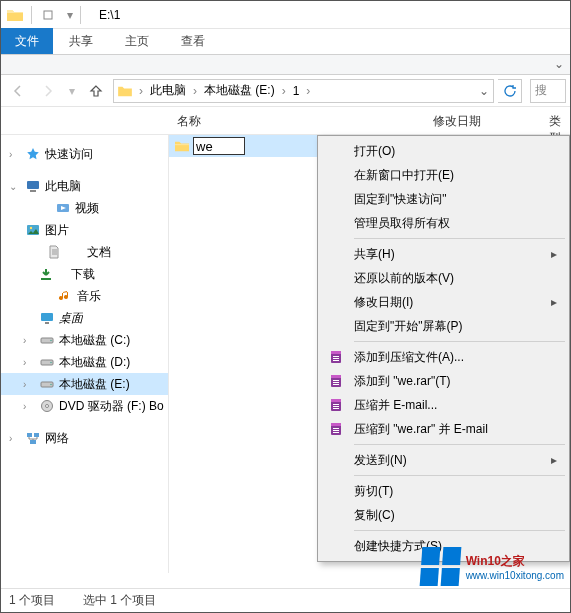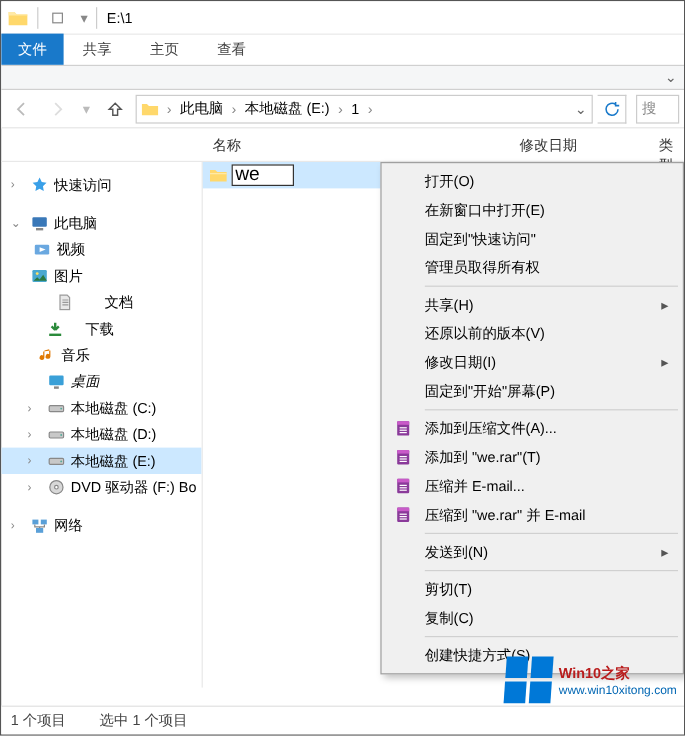--- a/index.html
+++ b/index.html
@@ -1,21 +1,21 @@
 <!DOCTYPE html>
 <html><head>
 <meta charset="utf-8">
 <style>
 *{box-sizing:border-box;margin:0;padding:0;font-family:"Microsoft YaHei","Segoe UI",sans-serif;font-size:12px}
 body{width:571px;height:613px;background:#fff;position:relative;overflow:hidden;border:1px solid #555}
 .titlebar{height:28px;background:#fff;display:flex;align-items:center;border-bottom:1px solid #e5e5e5}
 .titlebar .tico{width:28px;height:28px;display:flex;align-items:center;justify-content:center}
 .titlebar .sep{width:1px;height:18px;background:#ccc;margin:0 2px}
 .folder-ico{width:16px;height:14px}
-.title-text{margin-left:6px;color:#000}
+.title-text{margin-left:16px;color:#000}
 .ribbon-tabs{height:26px;background:#fff;display:flex;align-items:flex-end;border-bottom:1px solid #d0d0d0}
 .file-tab{background:#1979ca;color:#fff;padding:5px 14px;height:26px;display:flex;align-items:center}
 .rtab{padding:5px 16px;color:#444;height:26px;display:flex;align-items:center}
 .ribbon-body{height:20px;background:#f5f6f7;border-bottom:1px solid #d0d0d0;position:relative}
 .ribbon-expand{position:absolute;right:6px;top:2px;color:#666}
 .addrbar{height:32px;background:#fff;display:flex;align-items:center;padding:3px 4px;gap:4px;border-bottom:1px solid #e5e5e5}
 .navbtn{width:26px;height:26px;display:flex;align-items:center;justify-content:center;color:#999}
 .navbtn.enabled{color:#555}
 .bcrumb{flex:1;height:24px;border:1px solid #ccc;display:flex;align-items:center;background:#fff}
 .bcrumb .bico{width:22px;display:flex;align-items:center;justify-content:center}
@@ -36,21 +36,21 @@
 .nav-item.sel{background:#cce8ff}
 .nav-item .exp{width:12px;color:#888;font-size:10px}
 .nav-item .nico{width:16px;height:16px;display:flex;align-items:center;justify-content:center}
 .nav-item .lbl{white-space:nowrap;overflow:hidden}
 .nav-group-gap{height:10px}
 .filepane{flex:1;position:relative}
 .row{display:flex;align-items:center;height:22px}
 .row.sel{background:#cce8ff}
 .row .fico{width:20px;display:flex;justify-content:center;padding-left:6px}
 .row .fname{flex:0 0 236px;padding-left:4px}
-.row .fname input{border:1px solid #333;background:#fff;width:52px;height:18px;font-size:16px;padding:0 2px}
+.row .fname input{border:1px solid #333;background:#fff;width:52px;height:18px;font-size:13px;padding:0 2px}
 .row .fdate{flex:0 0 116px;color:#555}
 .row .ftype{flex:1;color:#555}
 .statusbar{position:absolute;bottom:0;left:0;right:0;height:24px;border-top:1px solid #e0e0e0;display:flex;align-items:center;padding:0 8px;gap:28px;color:#444;background:#fff}
 .ctxmenu{position:absolute;left:316px;top:134px;width:253px;background:#f0f0f0;border:1px solid #a0a0a0;box-shadow:3px 3px 6px rgba(0,0,0,.25);padding:3px 2px}
 .ctxmenu .mi{height:24px;display:flex;align-items:center;padding-left:34px;padding-right:10px;color:#000;position:relative}
 .ctxmenu .mi .arrow{margin-left:auto;color:#555}
 .ctxmenu .mi .mico{position:absolute;left:8px;width:16px;height:16px;display:flex;align-items:center;justify-content:center}
 .ctxmenu .msep{height:1px;background:#d0d0d0;margin:3px 2px 3px 34px}
 .watermark{position:absolute;right:6px;bottom:26px;display:flex;align-items:center;gap:6px;pointer-events:none}
 .winlogo{display:grid;grid-template-columns:18px 18px;grid-template-rows:18px 18px;gap:3px;transform:skewX(-4deg)}
@@ -157,21 +157,21 @@
       <span class="exp">⌄</span>
       <span class="nico">
           <svg width="14" height="14" viewBox="0 0 14 14">
             <rect x="1" y="2" width="12" height="8" fill="#3a78b8" rx="1"></rect>
             <rect x="4" y="11" width="6" height="2" fill="#888"></rect>
           </svg>
         </span>
       <span class="lbl">此电脑</span>
     </div>
     <div id="pc-children">
-        <div class="nav-item" style="padding-left: 10px;">
+        <div class="nav-item" style="padding-left: 38px;">
           <span class="exp"></span>
           <span class="nico">
             <svg width="14" height="14" viewBox="0 0 14 14">
               <rect x="1" y="3" width="12" height="8" fill="#6aa8e0" rx="1"></rect>
               <path fill="#fff" d="M5 5l5 2-5 2z"></path>
             </svg>
           </span>
           <span class="lbl">视频</span>
         </div>
         <div class="nav-item" style="">
@@ -198,21 +198,21 @@
         <div class="nav-item" style=" gap: 17px;">
           <span class="exp"></span>
           <span class="nico">
             <svg width="14" height="14" viewBox="0 0 14 14">
               <path fill="#2a8a3a" d="M7 2v6m0 0l-3-3m3 3l3-3" stroke="#2a8a3a" stroke-width="2"></path>
               <rect x="2" y="11" width="10" height="2" fill="#2a8a3a"></rect>
             </svg>
           </span>
           <span class="lbl">下载</span>
         </div>
-        <div class="nav-item" style="padding-left: 14px;">
+        <div class="nav-item" style="padding-left: 40px;">
           <span class="exp"></span>
           <span class="nico">
             <svg width="14" height="14" viewBox="0 0 14 14">
               <path fill="#e07800" d="M5 3v6a2 2 0 1 1-1-1.7V4l6-1v5a2 2 0 1 1-1-1.7V2z"></path>
             </svg>
           </span>
           <span class="lbl">音乐</span>
         </div>
         <div class="nav-item" style="padding-left: 22px; font-style: italic;">
           <span class="exp"></span>

